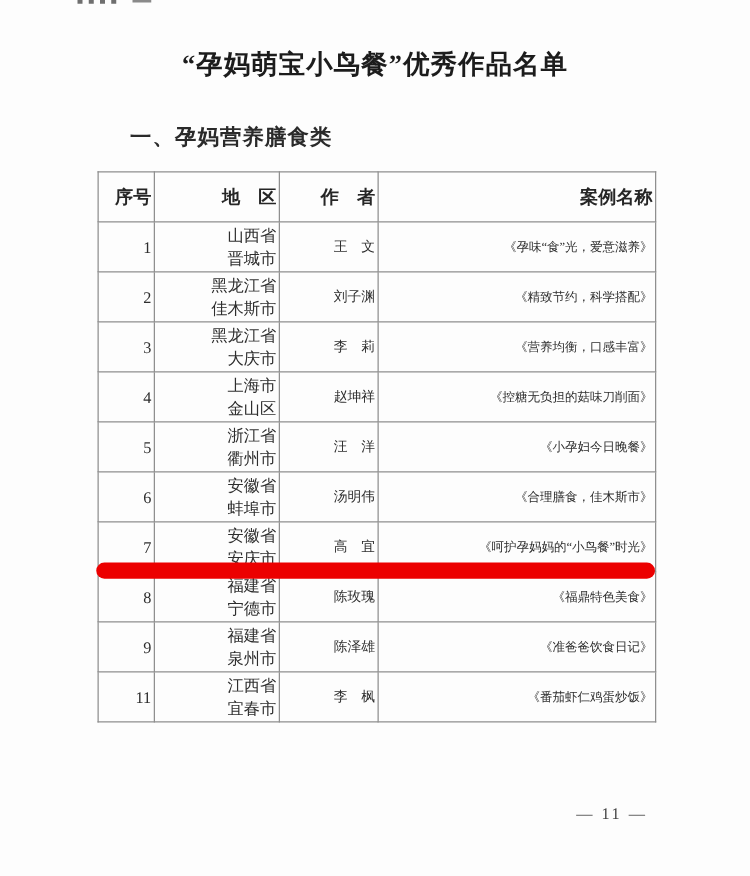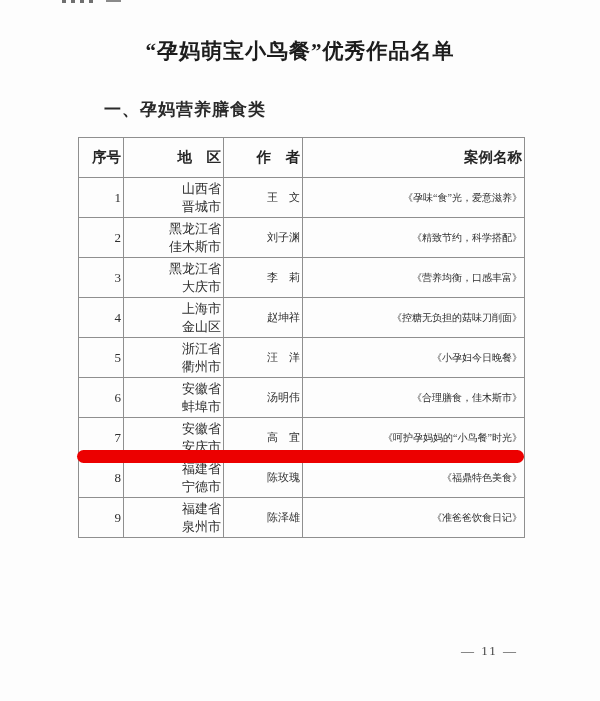--- a/index.html
+++ b/index.html
@@ -181,20 +181,27 @@
 
     <tr>
       <td class="cell-no">9</td>
       <td class="cell-region">福建省
 泉州市</td>
       <td class="cell-author">陈泽雄</td>
       <td class="cell-title">《准爸爸饮食日记》</td>
     </tr>
 
 
+    <tr>
+      <td class="cell-no">11</td>
+      <td class="cell-region">江西省
+宜春市</td>
+      <td class="cell-author">李　枫</td>
+      <td class="cell-title">《番茄虾仁鸡蛋炒饭》</td>
+    </tr>
   </tbody>
   </table>
 
   <div class="red-underline"></div>
 
   <div class="page-number">— 11 —</div>
 
 </div>
 
 </body></html>

